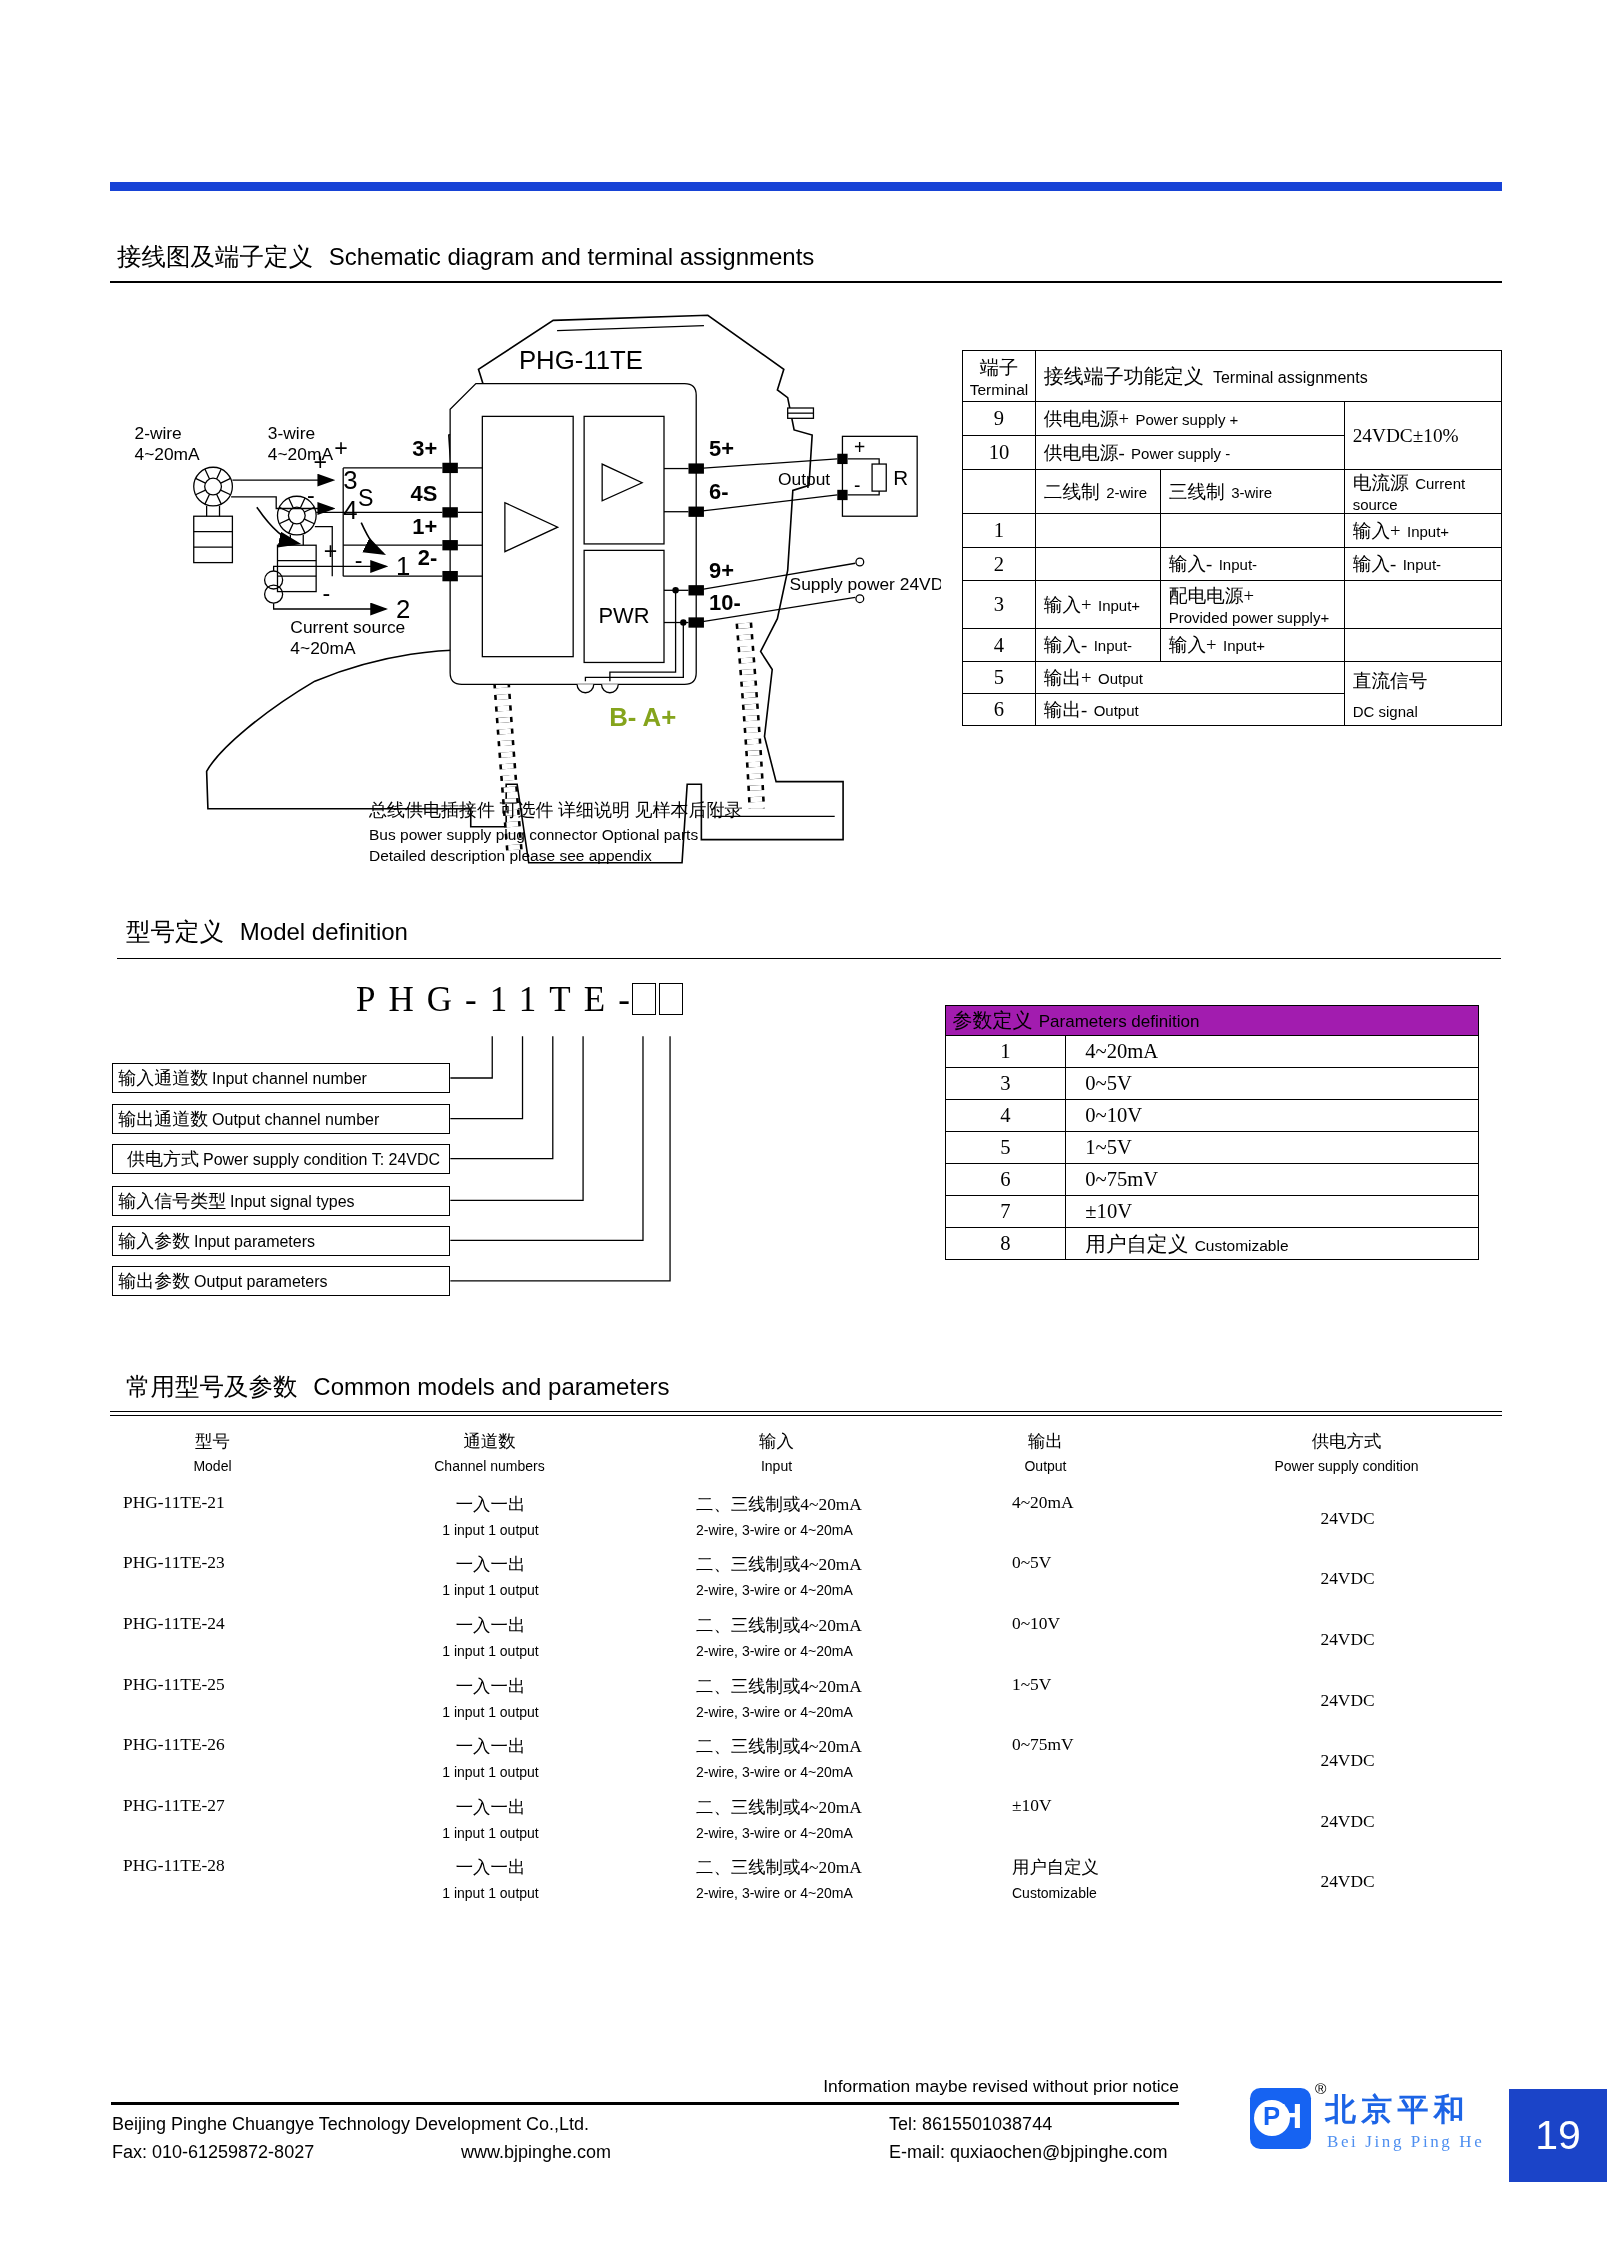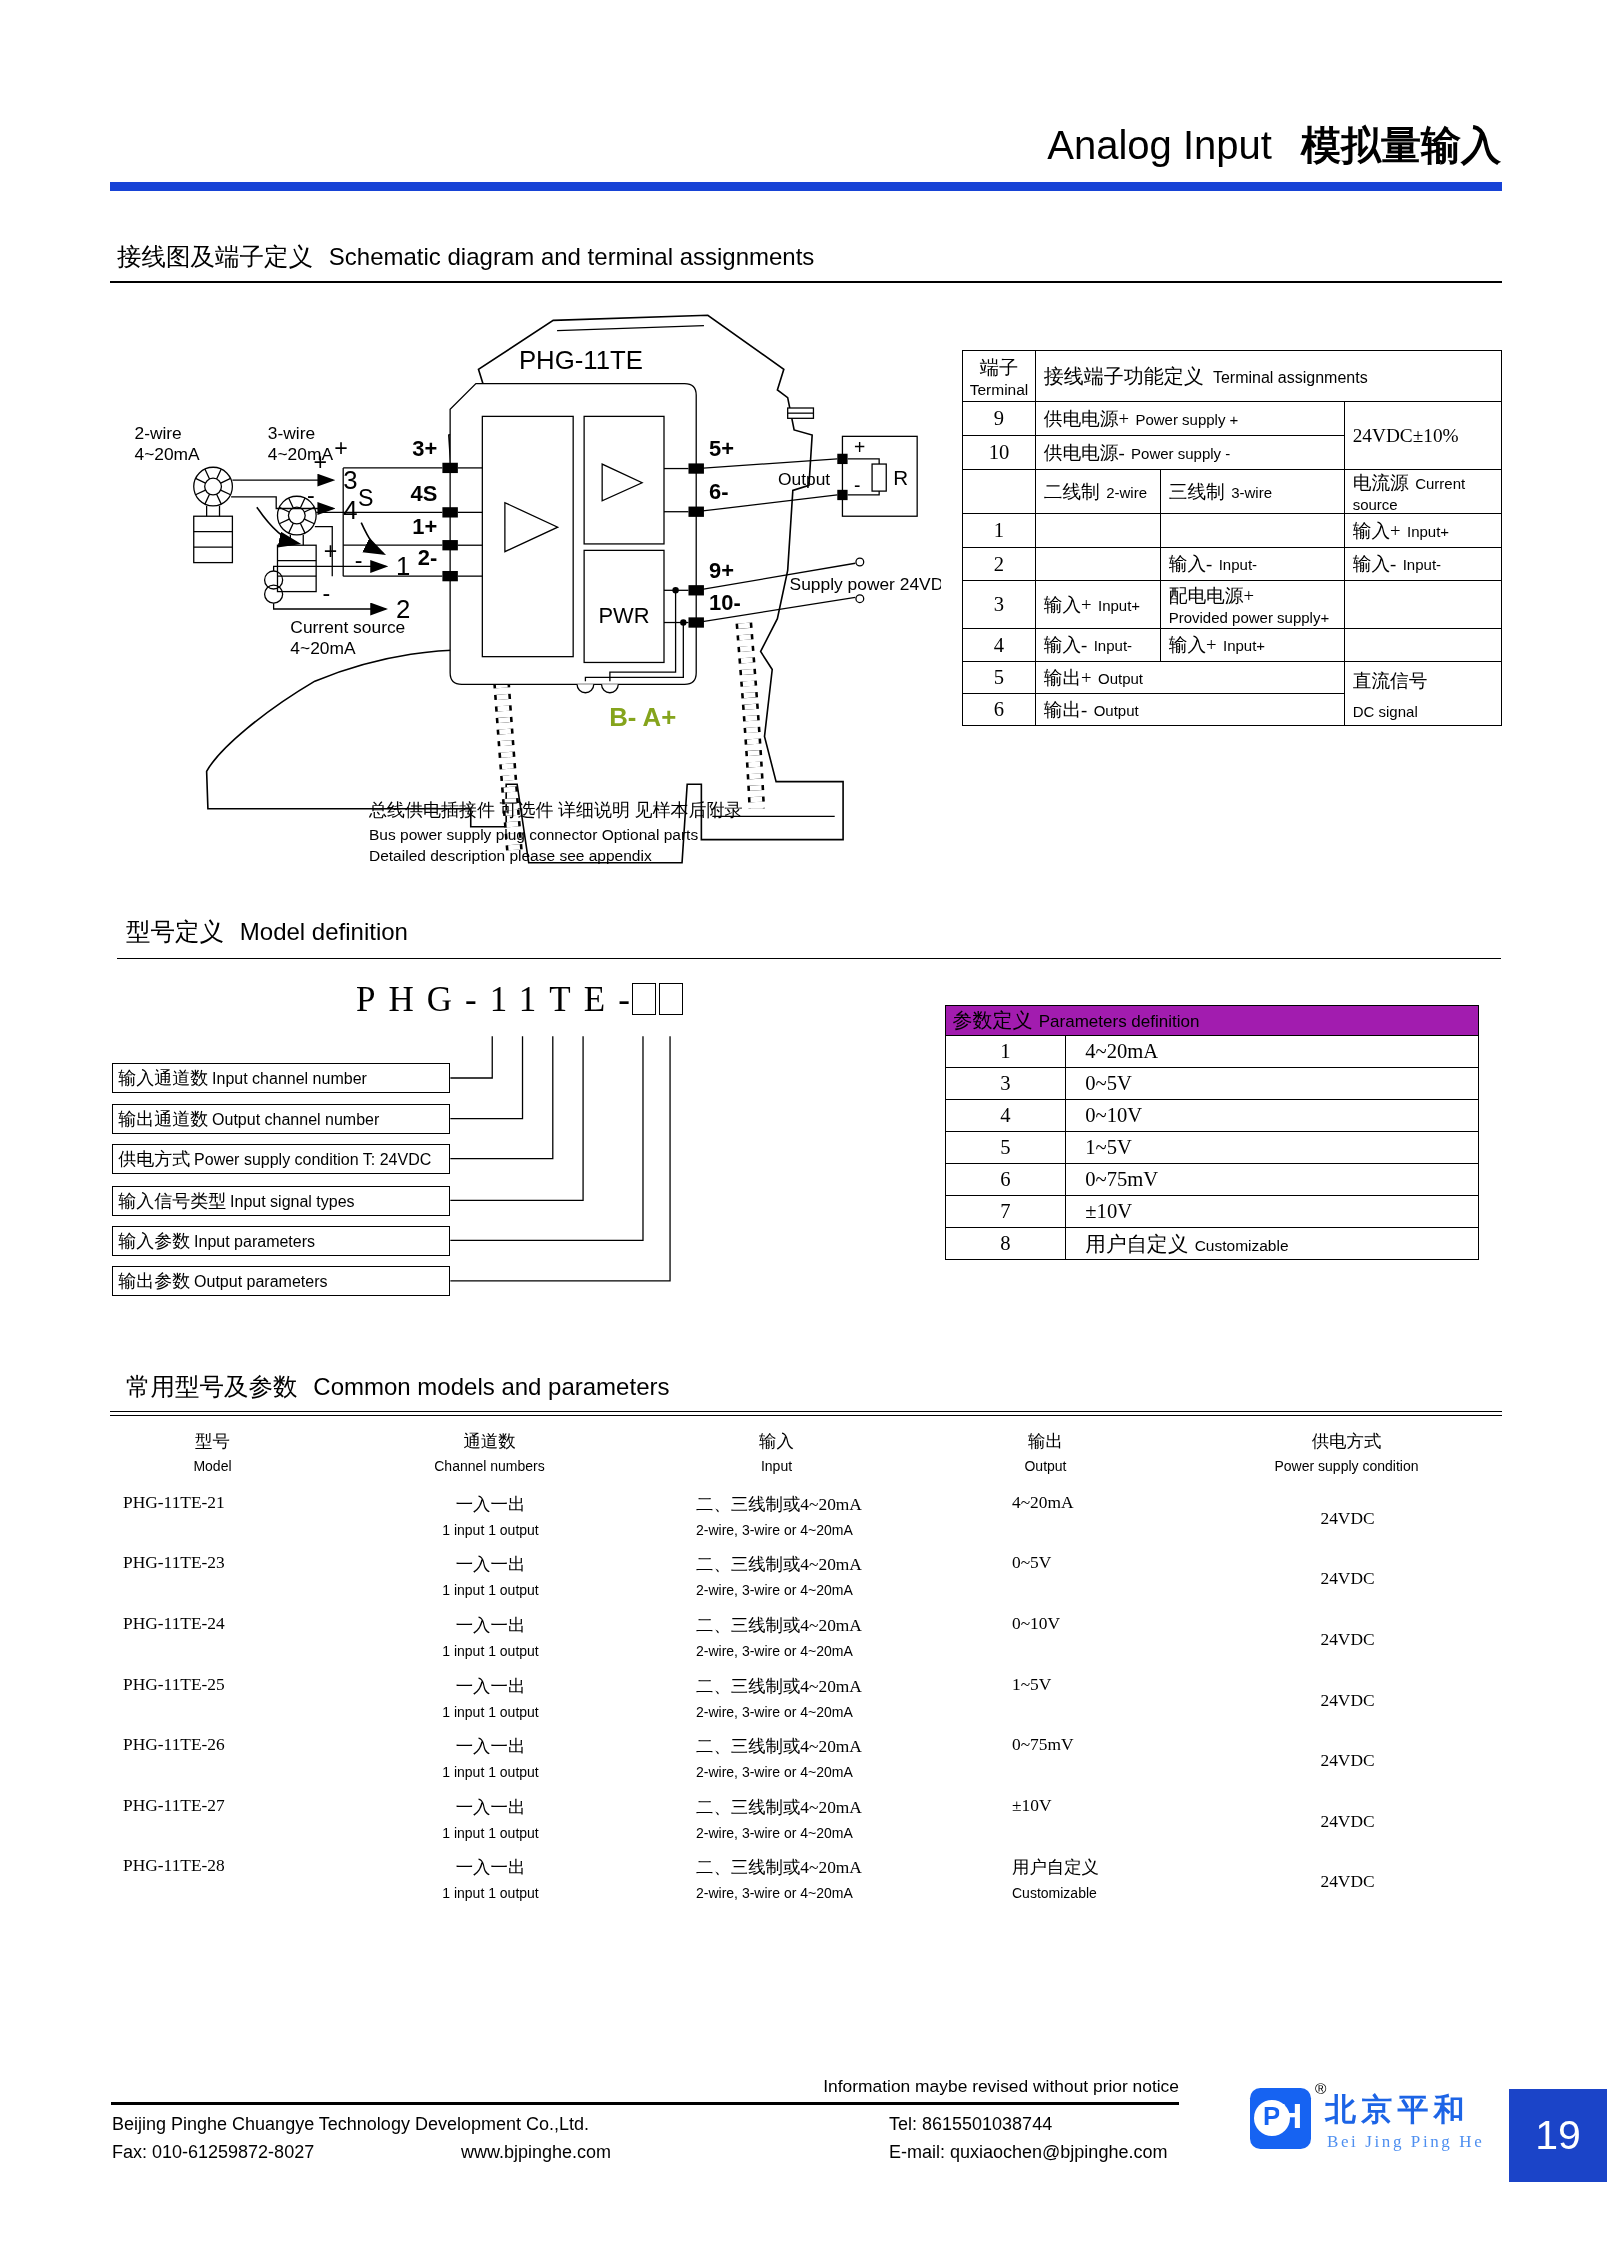--- a/index.html
+++ b/index.html
@@ -97,24 +97,20 @@
            font-family:"Liberation Serif",serif;white-space:nowrap;}
   .pagebox{position:absolute;left:1509px;top:2089px;width:98px;height:93px;background:#1B44C8;
            display:flex;align-items:center;justify-content:center;}
   .pagebox span{color:#fff;font-size:41px;}
 </style>
 </head>
 <body>
 
 <div class="page">
 
-  <div class="main-title">
-    <span class="en">Analog Input</span>
-    <span class="zh">模拟量输入</span>
-  </div>
   <div class="blue-rule"></div>
 
   <div class="sec" style="left:117px;top:240px;">
     <span class="zh">接线图及端子定义</span>
     <span class="en">Schematic diagram and terminal assignments</span>
   </div>
   <div class="rule1"></div>
 
   <svg class="abs" style="left:110px;top:293px;" width="831" height="574" viewBox="0 0 1290 890">
     <defs>
@@ -380,21 +376,21 @@
         <path d="M 528,353 H 734 V 98"></path>
       <path d="M 528,415 H 827 V 98"></path>
         <path d="M 528,478 H 869 V 98"></path>
     </g>
   </svg>
 
   <div class="mbox" style="top:1063px;">
     <span class="zh">输入通道数</span><span class="en">Input channel number</span></div>
   <div class="mbox" style="top:1104px;">
     <span class="zh">输出通道数</span><span class="en">Output channel number</span></div>
-  <div class="mbox" style="top:1144px;">
+  <div class="mbox" style="top:1144px;text-align:center;">
     <span class="zh">供电方式</span><span class="en">Power supply condition  T: 24VDC</span></div>
   <div class="mbox" style="top:1186px;">
     <span class="zh">输入信号类型</span><span class="en">Input signal types</span></div>
   <div class="mbox" style="top:1226px;">
     <span class="zh">输入参数</span><span class="en">Input parameters</span></div>
   <div class="mbox" style="top:1266px;">
     <span class="zh">输出参数</span><span class="en">Output parameters</span></div>
 
   <table id="pt">
     <colgroup>

